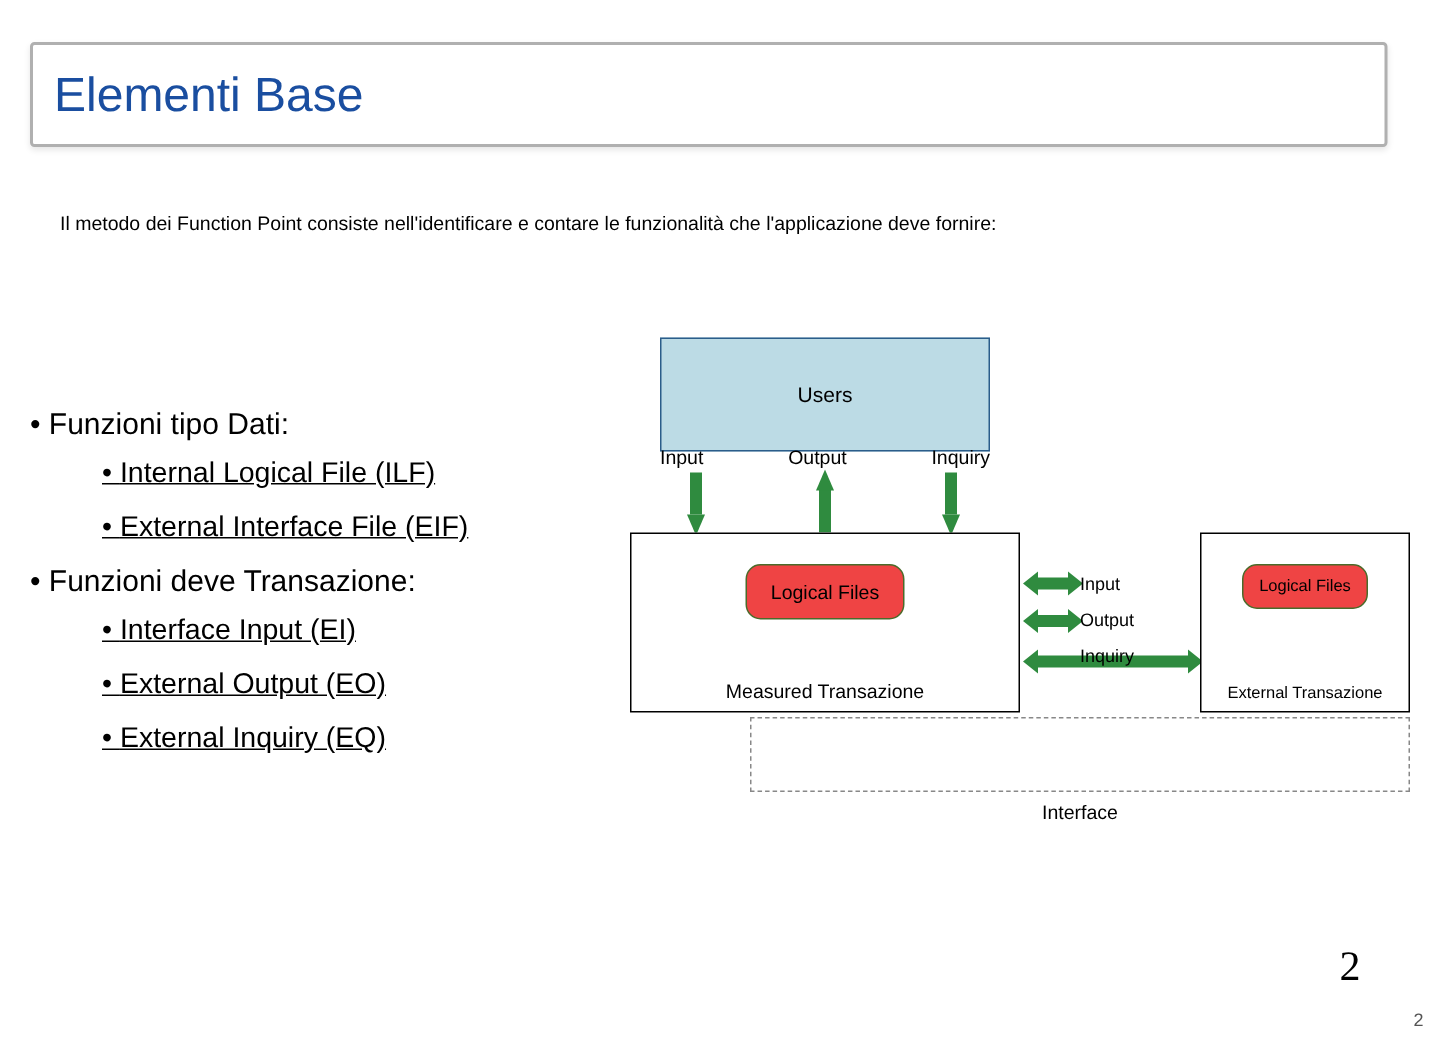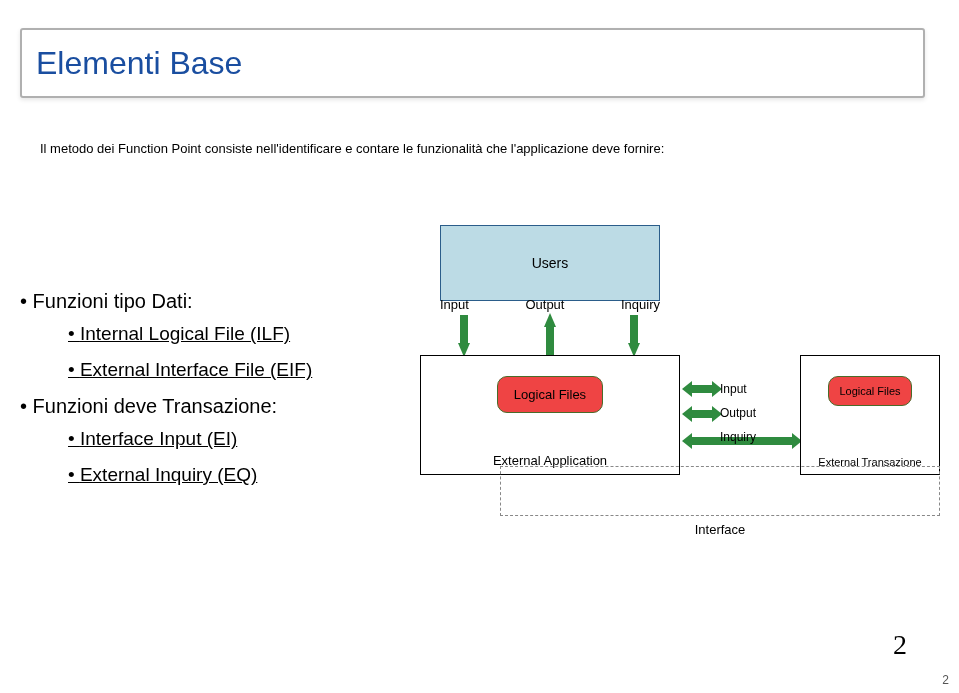--- a/index.html
+++ b/index.html
@@ -166,21 +166,21 @@
     top: -4px;
     width: 0; height: 0;
     border-top: 8px solid transparent;
     border-bottom: 8px solid transparent;
   }
   .h-arrow::before { left: -10px; border-right: 10px solid #2f8b3f; }
   .h-arrow::after  { right: -10px; border-left: 10px solid #2f8b3f; }
   
   .interface-box {
     position: absolute;
-    left: 100px; top: 241px;
+    left: 100px; top: 253px;
     width: 440px; height: 50px;
     border: 1px dashed #888;
   }
   .interface-label {
     position: absolute;
     left: 0; bottom: -22px;
     width: 100%;
     text-align: center;
     font-size: 13px;
   }
@@ -216,20 +216,21 @@
         <span>Funzioni tipo Dati:</span>
         <ul class="sub">
           <li>Internal Logical File (ILF)</li>
           <li>External Interface File (EIF)</li>
         </ul>
       </li>
       <li>
         <span>Funzioni deve Transazione:</span>
         <ul class="sub">
           <li>Interface Input (EI)</li>
+          <li>External Output (EO)</li>
           <li>External Inquiry (EQ)</li>
         </ul>
       </li>
     </ul>
   </div>
 
   <div class="diagram">
     <div class="users-box">
       <span>Users</span>
     </div>
@@ -243,21 +244,21 @@
     <div class="arrow arrow-down" style="left:58px; top:118px;"></div>
 
     <div class="arrow-stem" style="left:146px; top:100px; height:30px;"></div>
     <div class="arrow arrow-up" style="left:144px; top:88px;"></div>
 
     <div class="arrow-stem" style="left:230px; top:90px; height:28px;"></div>
     <div class="arrow arrow-down" style="left:228px; top:118px;"></div>
 
     <div class="measured-box">
       <div class="logical-files">Logical Files</div>
-      <div class="measured-label">External Application</div>
+      <div class="measured-label">Measured Transazione</div>
     </div>
 
     <div class="h-arrow" style="left:292px; top:160px; width:20px;"></div>
     <div class="h-arrow" style="left:292px; top:185px; width:20px;"></div>
     <div class="h-arrow" style="left:292px; top:212px; width:100px;"></div>
 
     <div class="mid-labels">
       <div>Input</div>
       <div>Output</div>
       <div>Inquiry</div>

